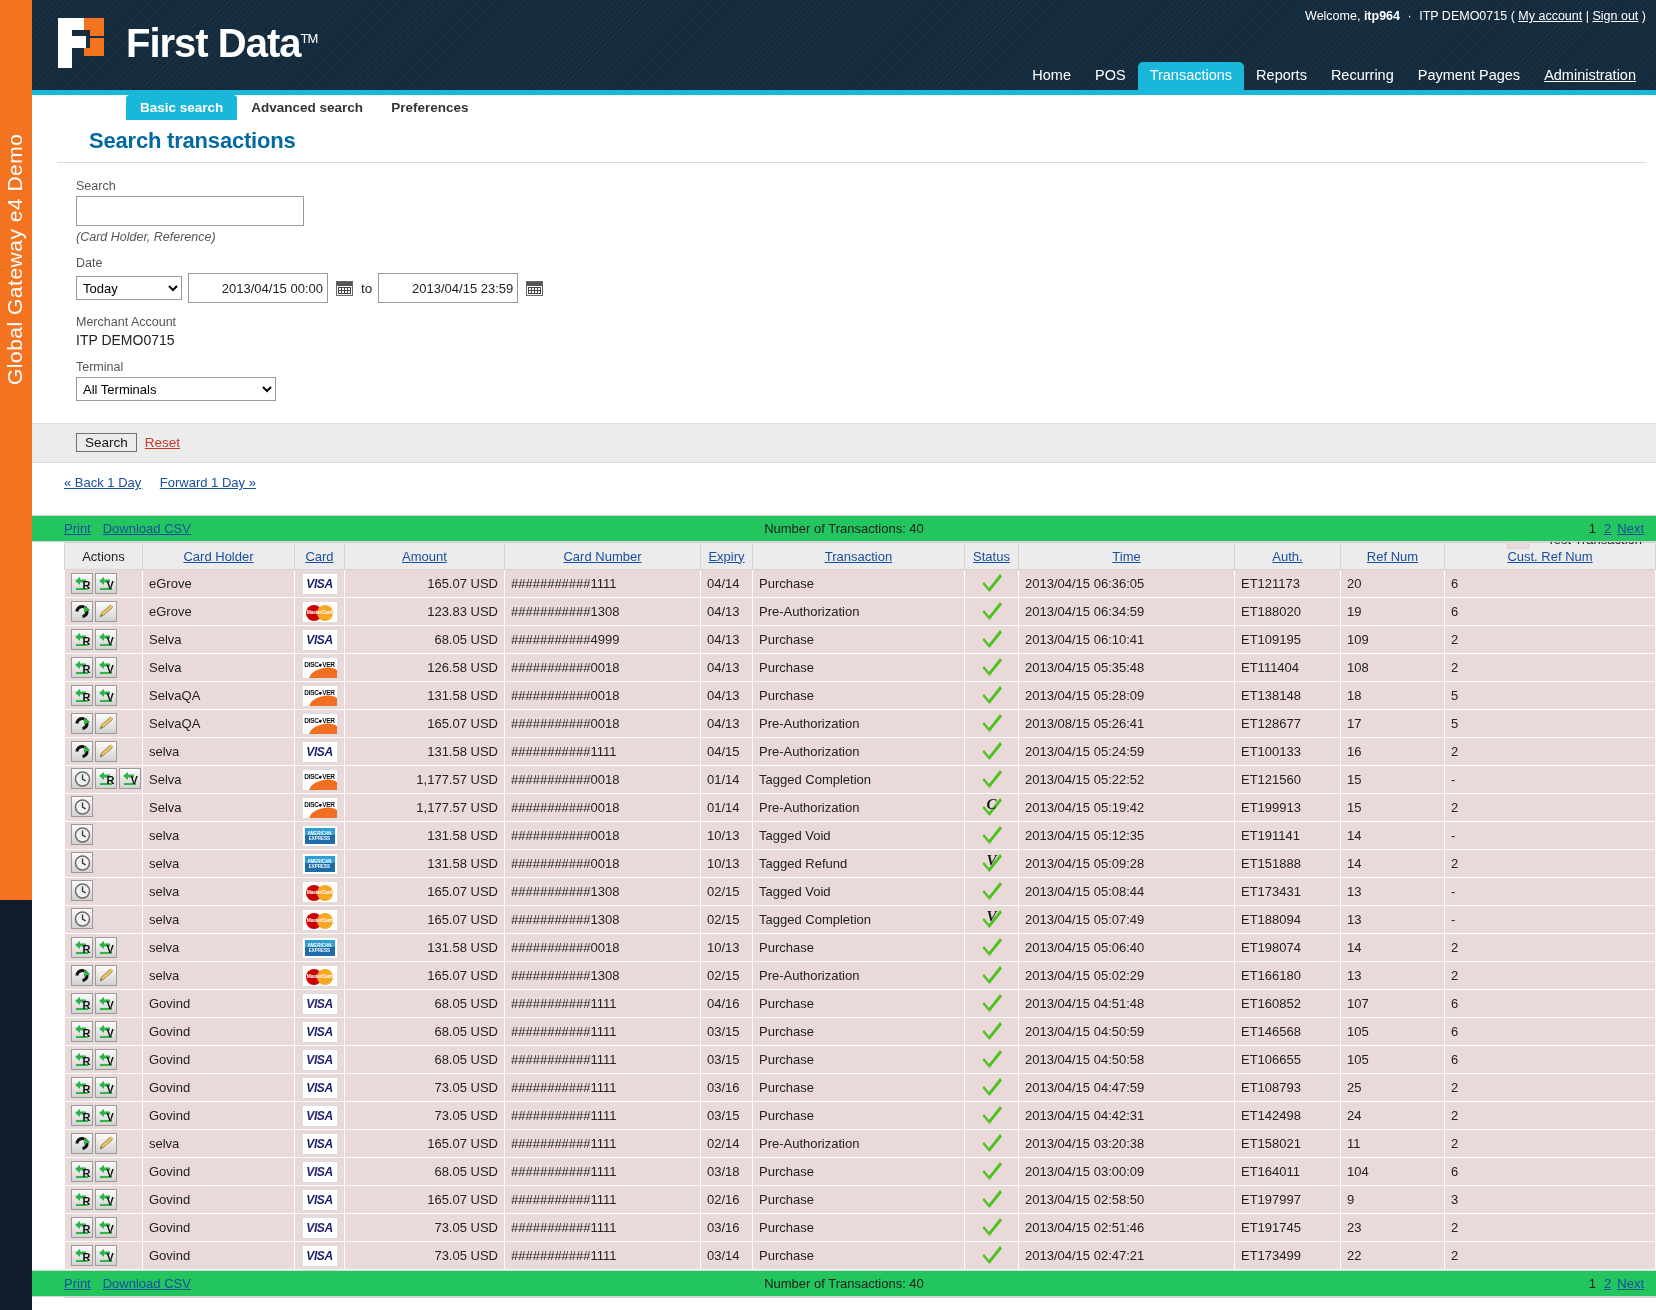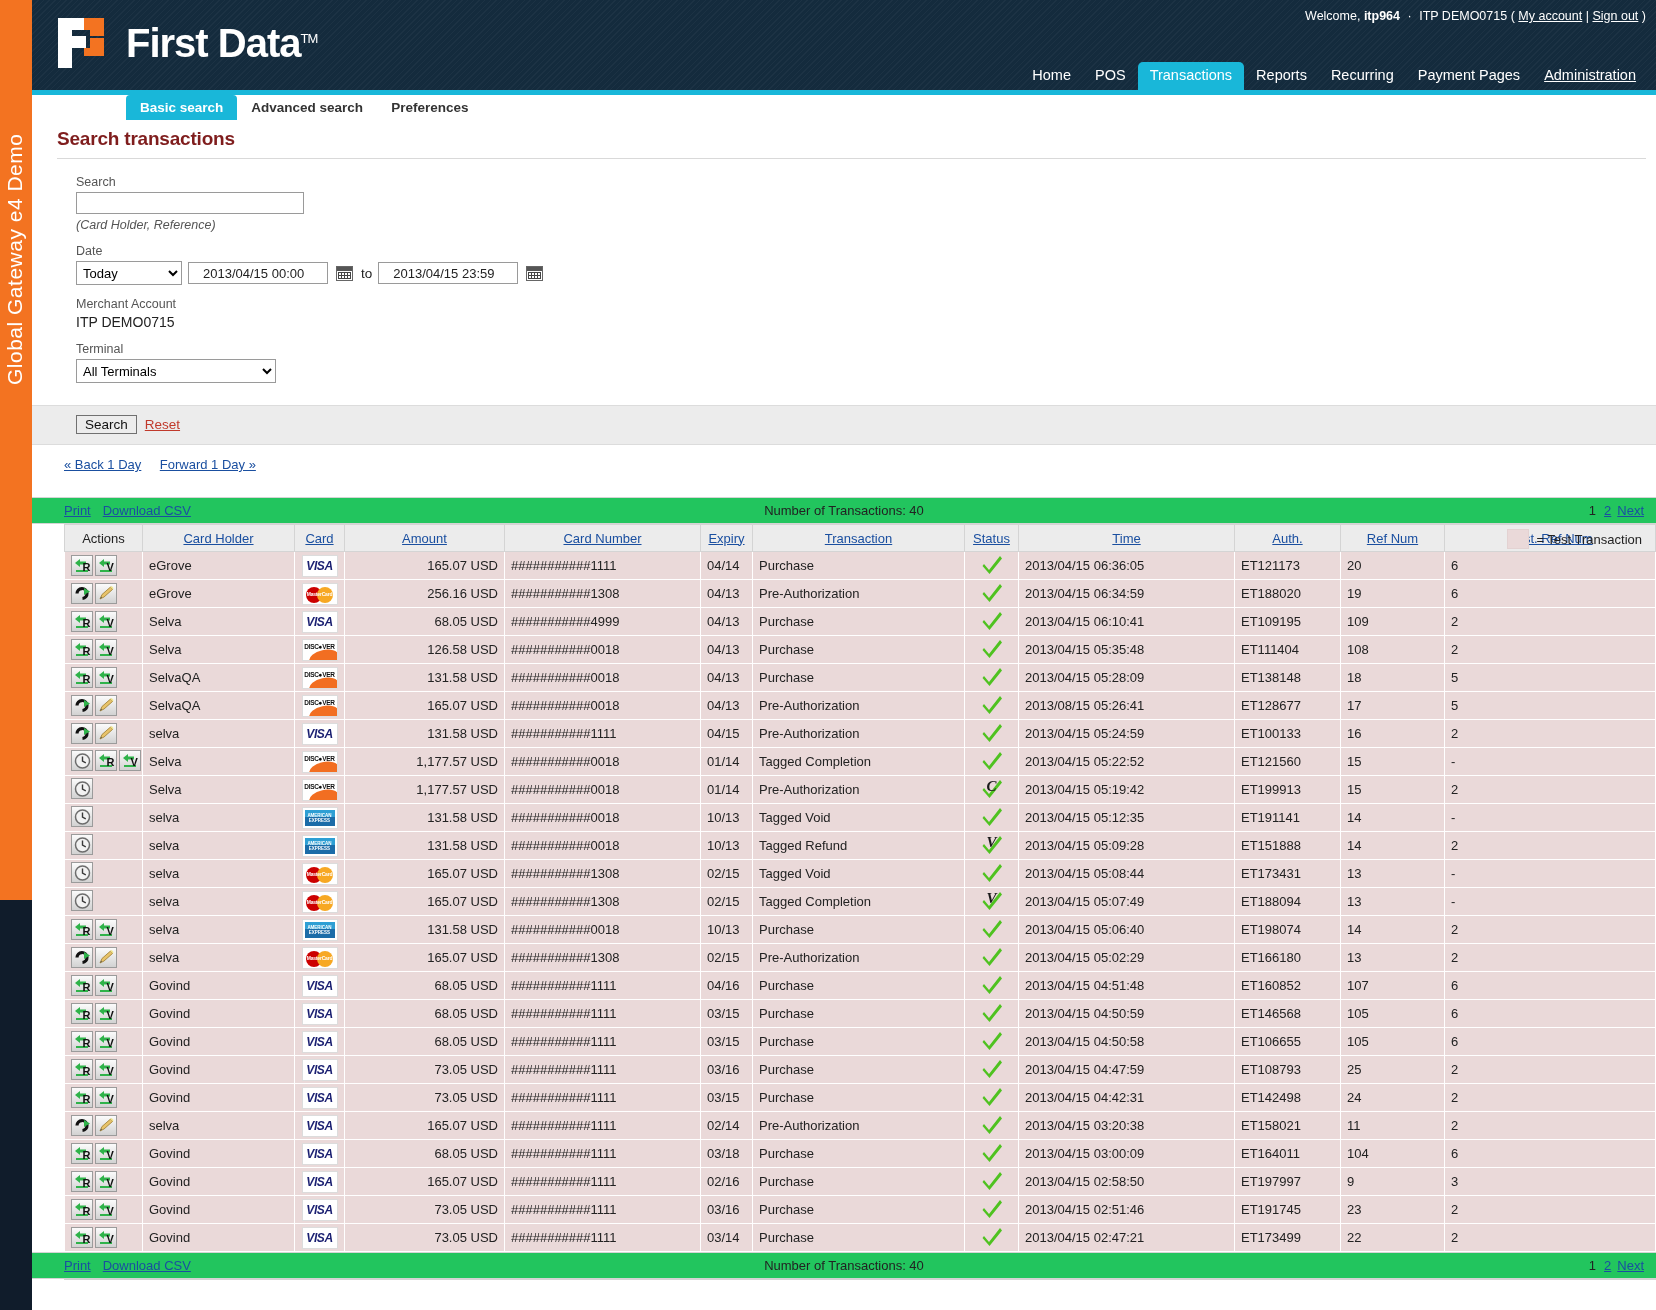--- a/index.html
+++ b/index.html
@@ -81,34 +81,34 @@
   .subtab {
     font-size:13.5px; font-weight:bold; color:#333;
     padding:5px 14px 6px 14px; cursor:pointer; white-space:nowrap;
   }
   .subtab.active { background:#19b7d9; color:#ffffff; border-radius:4px 4px 0 0; }
 
   
   #page { position:absolute; left:32px; top:120px; right:0; bottom:0; background:#fff; }
 
   #page-title {
-    font-size:19px; font-weight:bold; color:#7f1d1d;
-    padding:8px 0 8px 25px; letter-spacing:-0.2px;
+    font-size:22px; font-weight:bold; color:#0369a1;
+    padding:8px 0 8px 25px; letter-spacing:-0.2px;margin-left:32px;
   }
   #title-rule { height:1px; background:#d9d9d9; margin:0 10px 0 25px; }
 
   
   #form-area { padding:16px 0 10px 44px; background:#fff; }
   .flabel { font-size:12.5px; color:#555; margin-bottom:3px; }
   .fvalue { font-size:14px; color:#222; }
   .hint { font-size:12.5px; color:#555; font-style:italic; margin-top:4px; }
   .txt {
-    border:1px solid #9a9a9a; height:22px; font-size:13px;
-    padding:1px 14px; font-family:"Liberation Sans", sans-serif;
-    background:#fff; color:#222;
+    border:1px solid #9a9a9a; height:30px; font-size:13px;
+    padding:1px 4px; font-family:"Liberation Sans", sans-serif;
+    background:#fff; color:#222;text-align:right;
   }
   #search-input { width:228px; }
   .dtin { width:140px; }
   .row-inline { display:flex; align-items:center; gap:6px; }
   select.sel {
     height:24px; font-size:13px; border:1px solid #9a9a9a;
     font-family:"Liberation Sans", sans-serif; background:#fff;
     padding:1px 2px;
   }
   #date-preset { width:106px; }
@@ -417,21 +417,21 @@
               <span class="abtn">
                 <svg width="19" height="17" viewBox="0 0 19 17">
                   <path d="M3 14 L5 9.5 L13.5 2 L15.5 4.5 L7 12 Z" fill="#e8c36a" stroke="#9a7b2e" stroke-width="0.8"></path>
                   <path d="M3 14 L5 12.5 L4.3 11.6 Z" fill="#555"></path>
                   <path d="M14 1.5 L16 3.8" stroke="#f0e68c" stroke-width="1.6"></path>
                 </svg>
               </span>
             </span></td>
           <td class="c-holder">eGrove</td>
           <td class="c-card"><span class="brand"><span class="brand-mc-r"></span><span class="brand-mc-y"></span><span class="brand-mc-t">MasterCard</span></span></td>
-          <td class="c-amount">256.16  USD</td>
+          <td class="c-amount">123.83  USD</td>
           <td class="c-number">###########1308</td>
           <td class="c-expiry">04/13</td>
           <td class="c-trans">Pre-Authorization</td>
           <td class="c-status"><span class="stat"><svg width="26" height="22" viewBox="0 0 26 22">
                 <path d="M5 11 L10 17 L21 3 L23 5.5 L10.5 21 L3.5 13 Z" fill="#4fc220"></path>
               </svg></span></td>
           <td class="c-time">2013/04/15 06:34:59</td>
           <td class="c-auth">ET188020</td>
           <td class="c-ref">19</td>
           <td class="c-custref">6</td>

